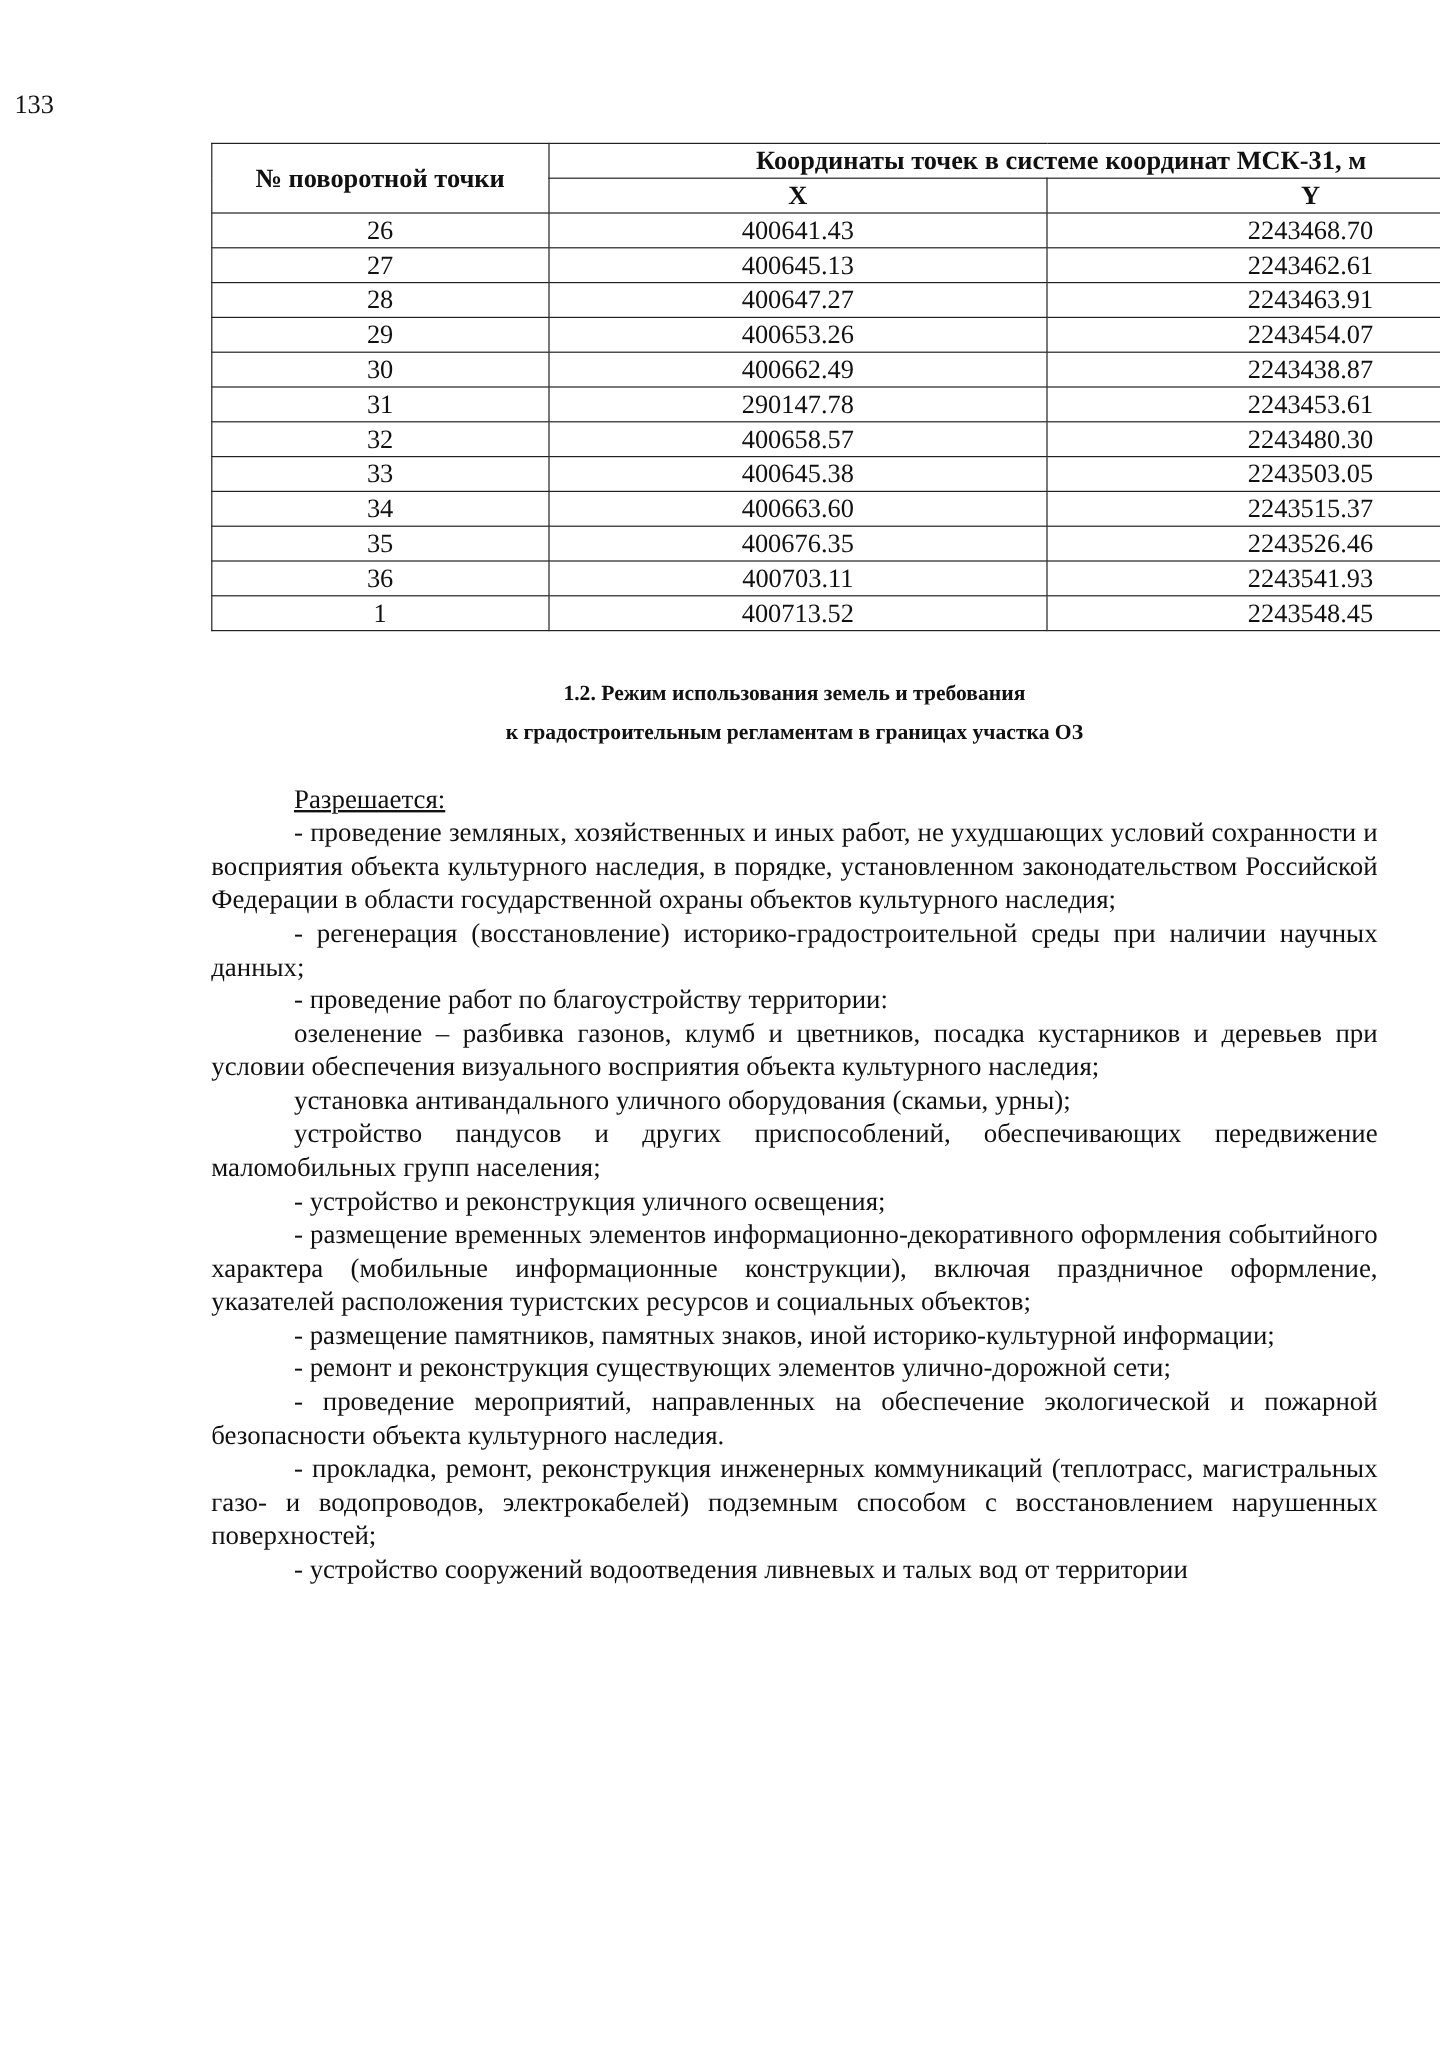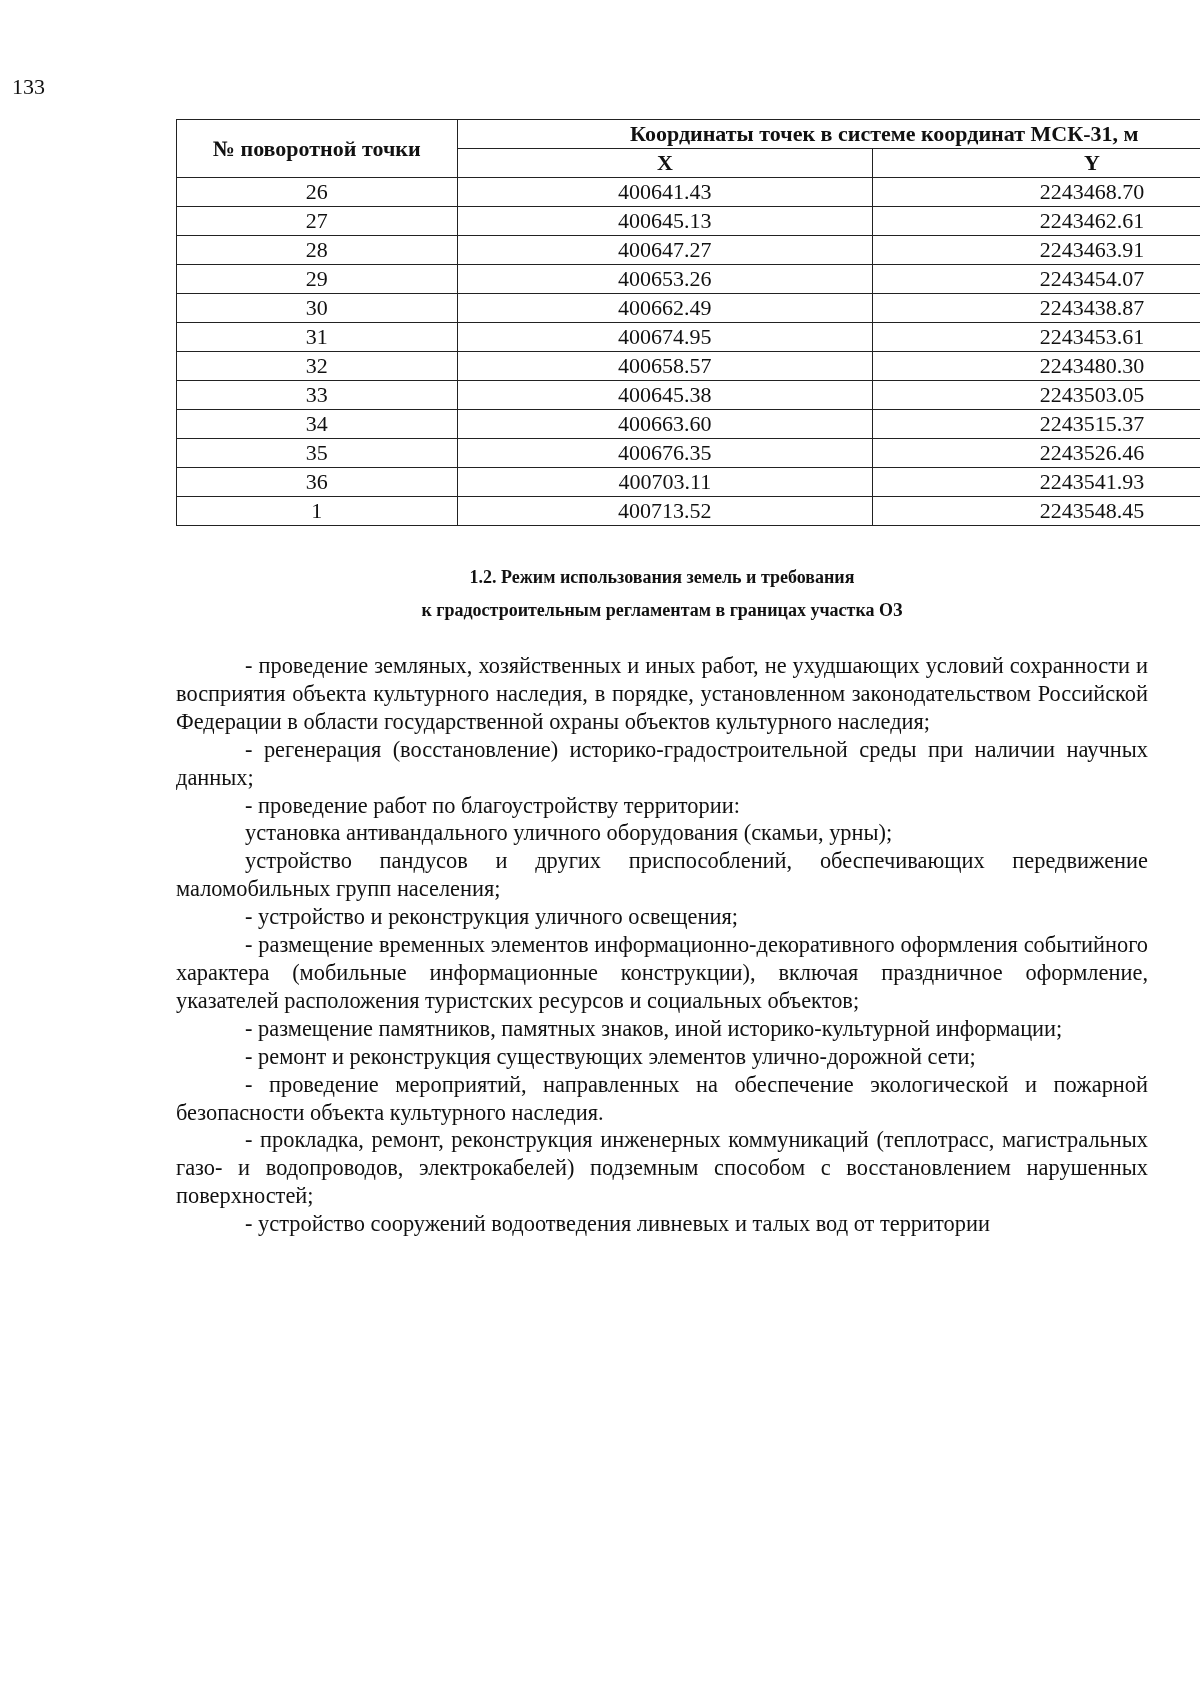--- a/index.html
+++ b/index.html
@@ -59,21 +59,21 @@
       <td>400653.26</td>
       <td>2243454.07</td>
     </tr>
     <tr>
       <td>30</td>
       <td>400662.49</td>
       <td>2243438.87</td>
     </tr>
     <tr>
       <td>31</td>
-      <td>400674.95</td>
+      <td>290147.78</td>
       <td>2243453.61</td>
     </tr>
     <tr>
       <td>32</td>
       <td>400658.57</td>
       <td>2243480.30</td>
     </tr>
     <tr>
       <td>33</td>
       <td>400645.38</td>
@@ -101,23 +101,25 @@
     </tr>
   </tbody>
 </table>
 
 <div class="heading">
   <div>1.2. Режим использования земель и требования</div>
   <div>к градостроительным регламентам в границах участка ОЗ</div>
 </div>
 
 <div class="body-text">
+  <p class="allowed">Разрешается:</p>
   <p>- проведение земляных, хозяйственных и иных работ, не ухудшающих условий сохранности и восприятия объекта культурного наследия, в порядке, установленном законодательством Российской Федерации в области государственной охраны объектов культурного наследия;</p>
   <p>- регенерация (восстановление) историко-градостроительной среды при наличии научных данных;</p>
   <p>- проведение работ по благоустройству территории:</p>
+  <p>озеленение – разбивка газонов, клумб и цветников, посадка кустарников и деревьев при условии обеспечения визуального восприятия объекта культурного наследия;</p>
   <p>установка антивандального уличного оборудования (скамьи, урны);</p>
   <p>устройство пандусов и других приспособлений, обеспечивающих передвижение маломобильных групп населения;</p>
   <p>- устройство и реконструкция уличного освещения;</p>
   <p>- размещение временных элементов информационно-декоративного оформления событийного характера (мобильные информационные конструкции), включая праздничное оформление, указателей расположения туристских ресурсов и социальных объектов;</p>
   <p>- размещение памятников, памятных знаков, иной историко-культурной информации;</p>
   <p>- ремонт и реконструкция существующих элементов улично-дорожной сети;</p>
   <p>- проведение мероприятий, направленных на обеспечение экологической и пожарной безопасности объекта культурного наследия.</p>
   <p>- прокладка, ремонт, реконструкция инженерных коммуникаций (теплотрасс, магистральных газо- и водопроводов, электрокабелей) подземным способом с восстановлением нарушенных поверхностей;</p>
   <p>- устройство сооружений водоотведения ливневых и талых вод от территории</p>
 </div>

